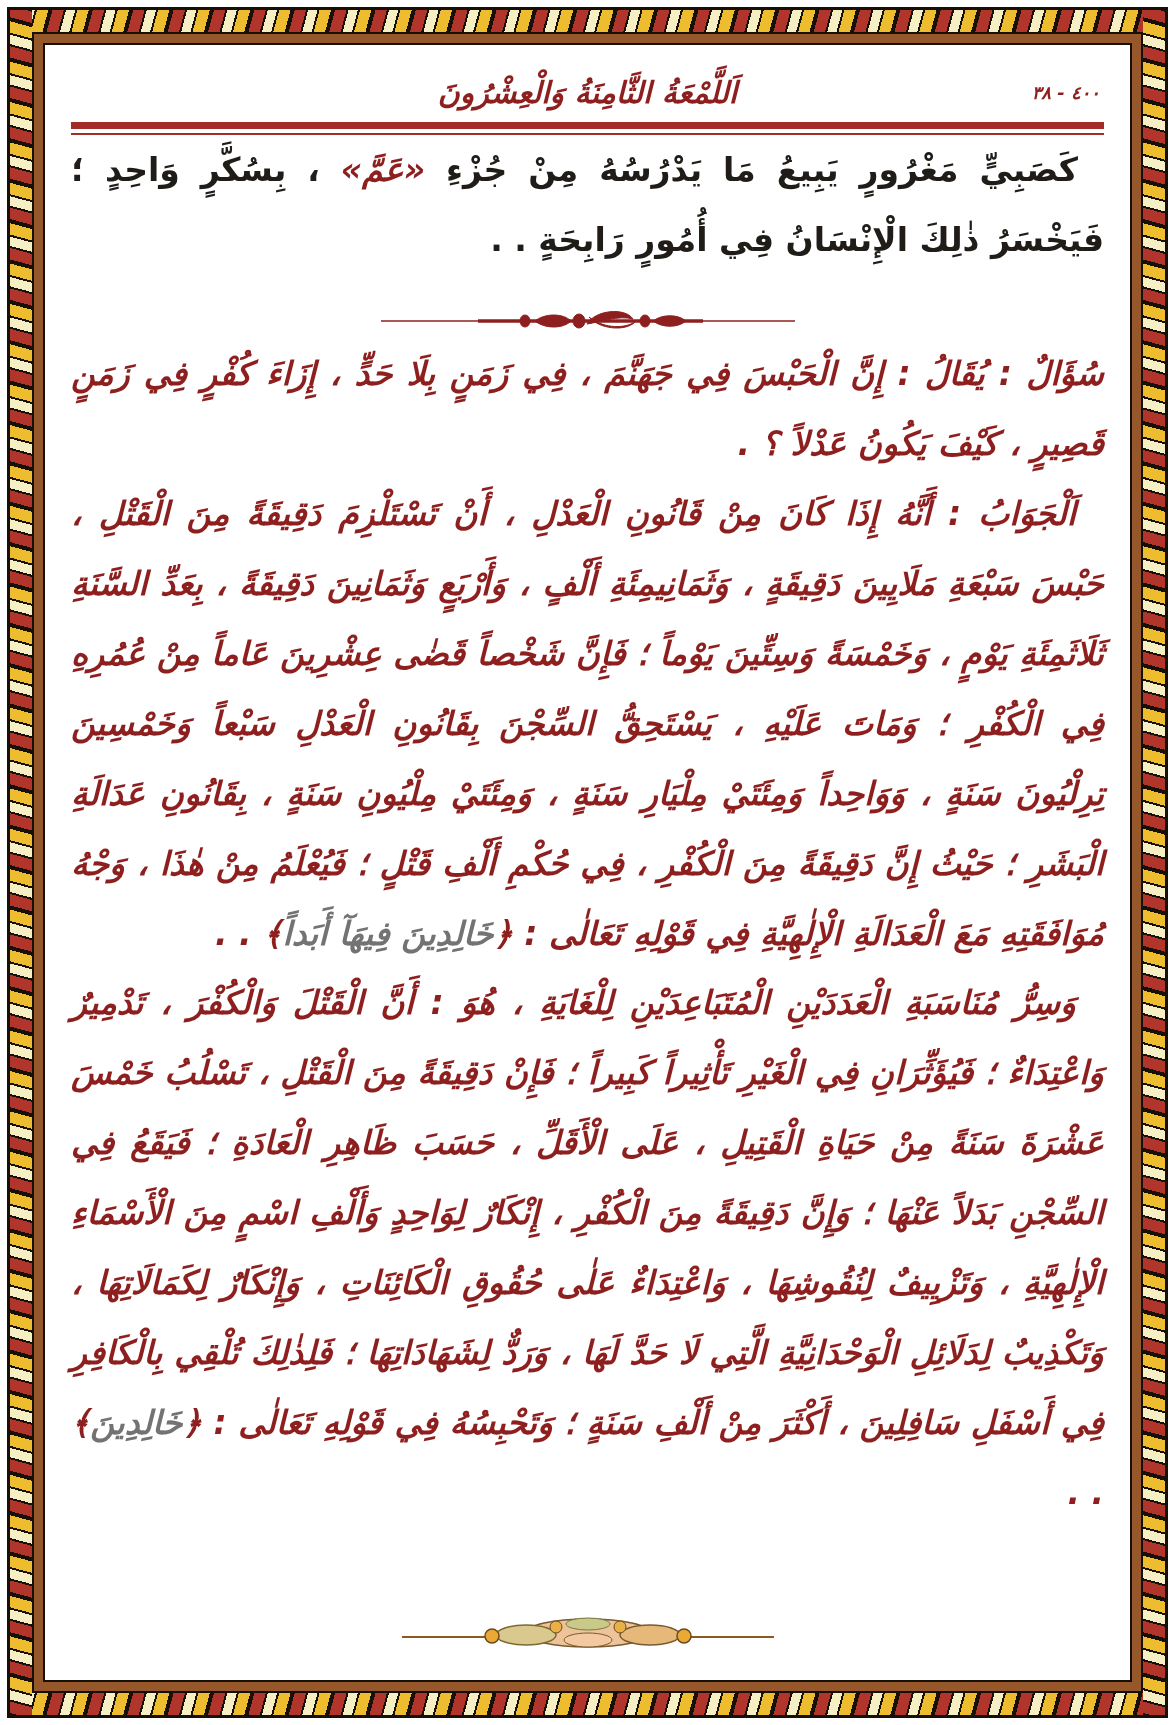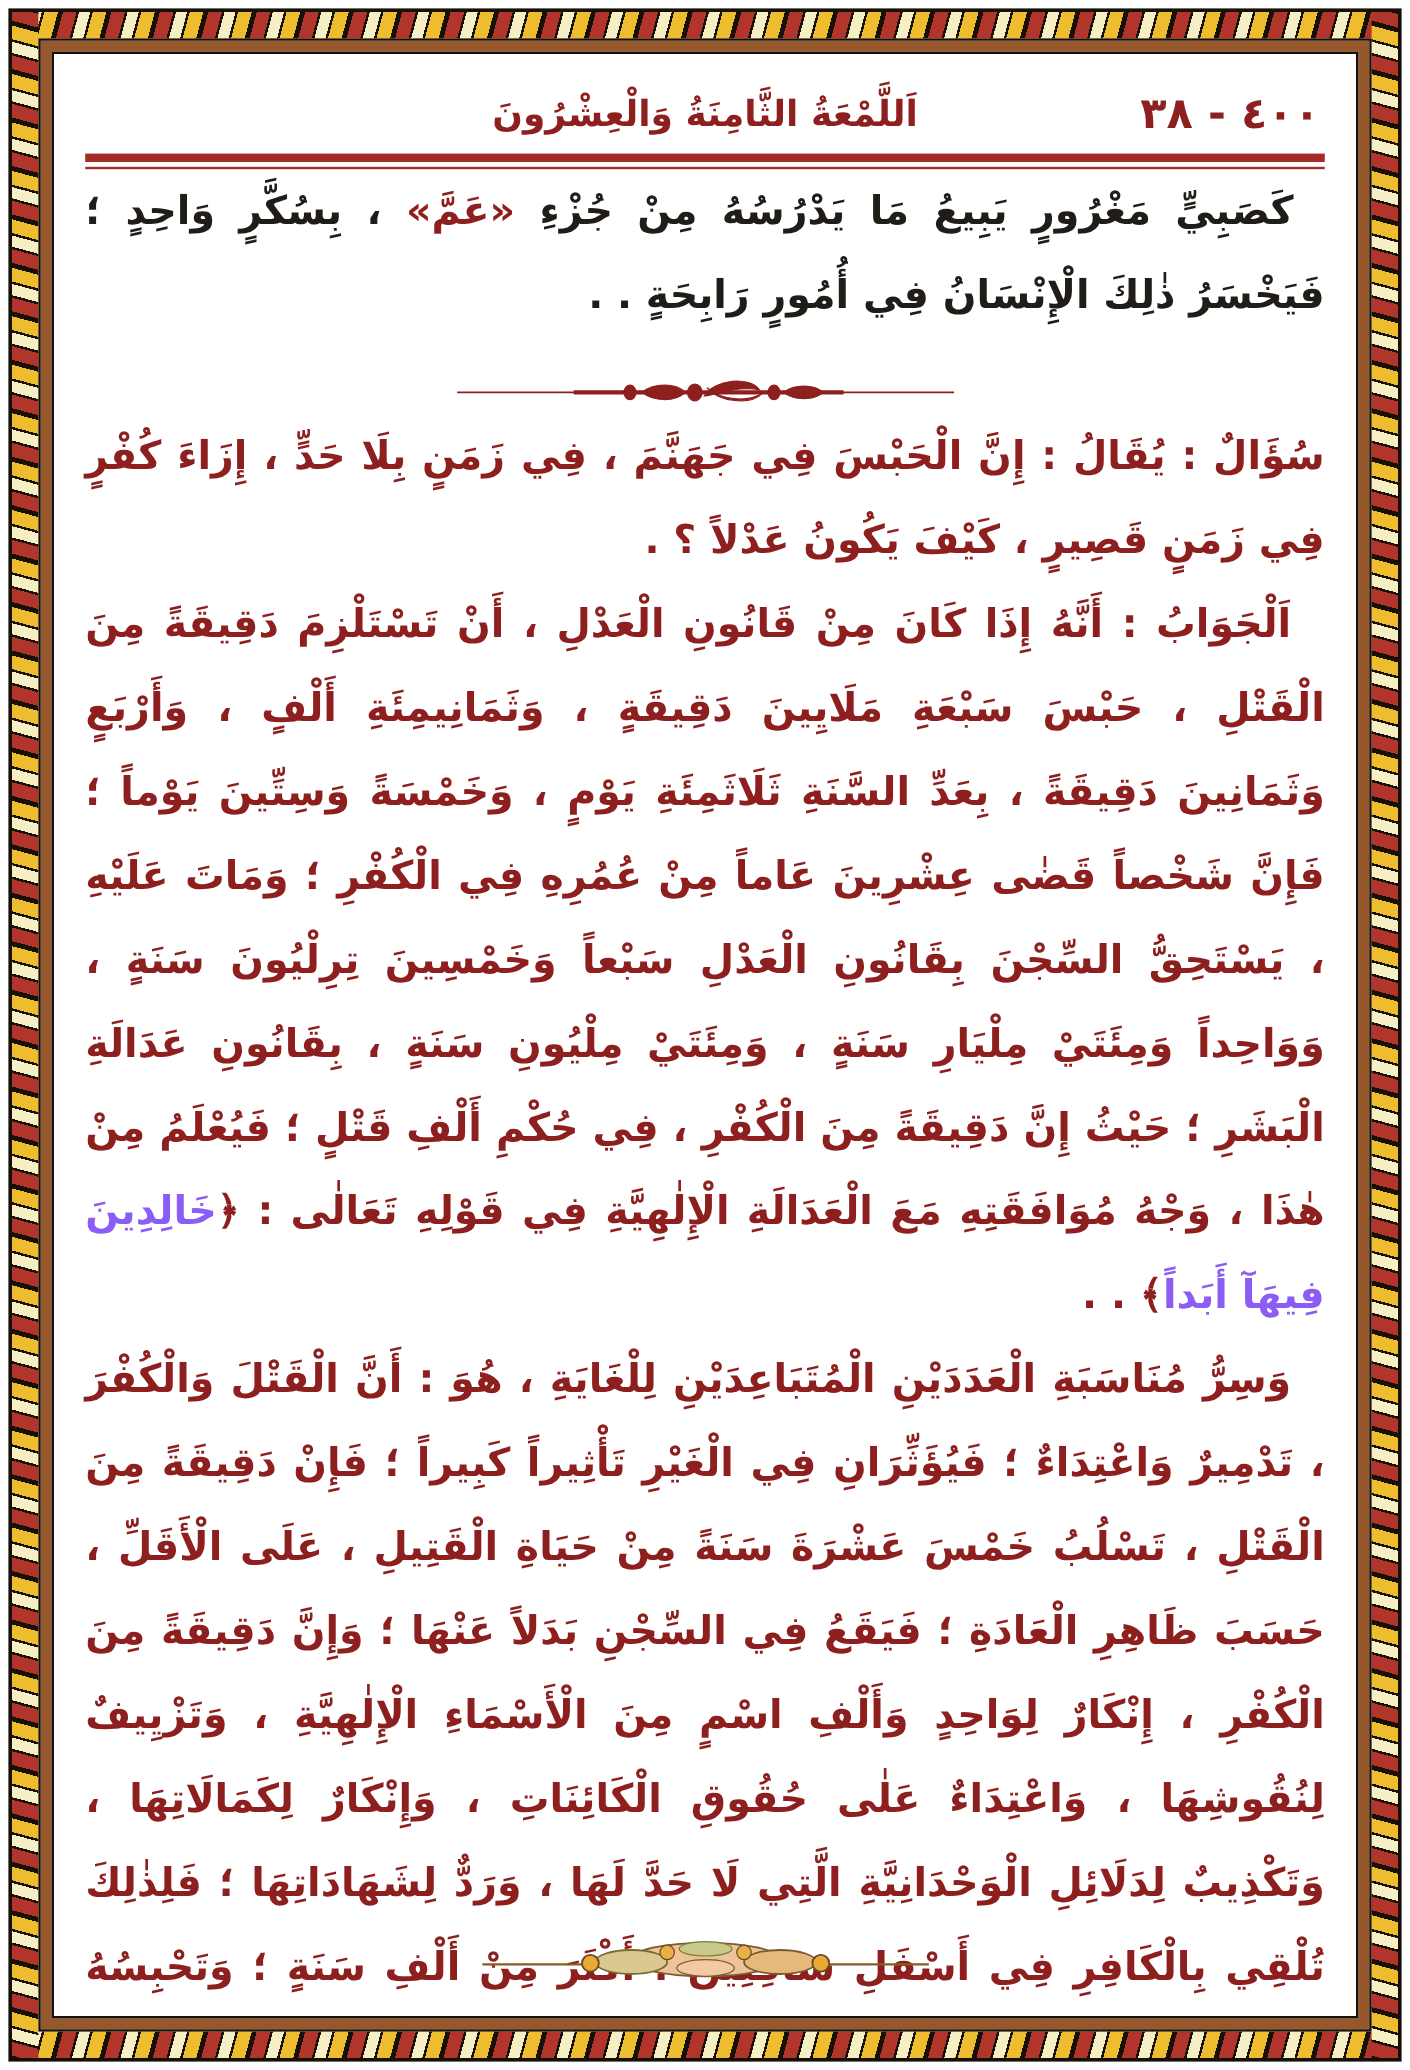--- a/index.html
+++ b/index.html
@@ -31,29 +31,29 @@
   .frame-mid{position:absolute;inset:22px;border:2px solid #171008;}
   .frame-brown{position:absolute;inset:24px;border:9px solid #96582a;}
   .frame-innerline{position:absolute;inset:33px;border:2px solid #171008;}
 
   
   .content{
     position:absolute;inset:45px;
     padding:30px 26px 0 26px;box-sizing:border-box;
     direction:rtl;overflow:hidden;
   }
-  .maroon{color:#8e1f1f;}
-  .blue{color:#8b5cf6;margin-top:24px;}
+  .maroon{color:#8e1f1f;font-style:italic;}
+  .blue{color:#737373;margin-top:24px;}
   .ink{color:#201c18;}
 
   .page-header{
     display:grid;grid-template-columns:1fr auto 1fr;align-items:center;
     margin:0 4px 12px 4px;
   }
-  .page-number{font-size:36px;font-weight:700;justify-self:start;letter-spacing:1px;}
+  .page-number{font-size:18px;font-weight:700;justify-self:start;letter-spacing:1px;}
   .page-title{font-size:30px;font-weight:700;justify-self:center;}
 
   .rule-thick{height:7px;background:#a32c28;}
   .rule-thin{height:2px;background:#a32c28;margin-top:4px;}
 
   p.para{
     margin:0;font-size:33px;font-weight:700;line-height:2.12;
     text-align:justify;
   }
   .para-intro{margin-top:16px;color:#201c18;text-indent:26px;}

